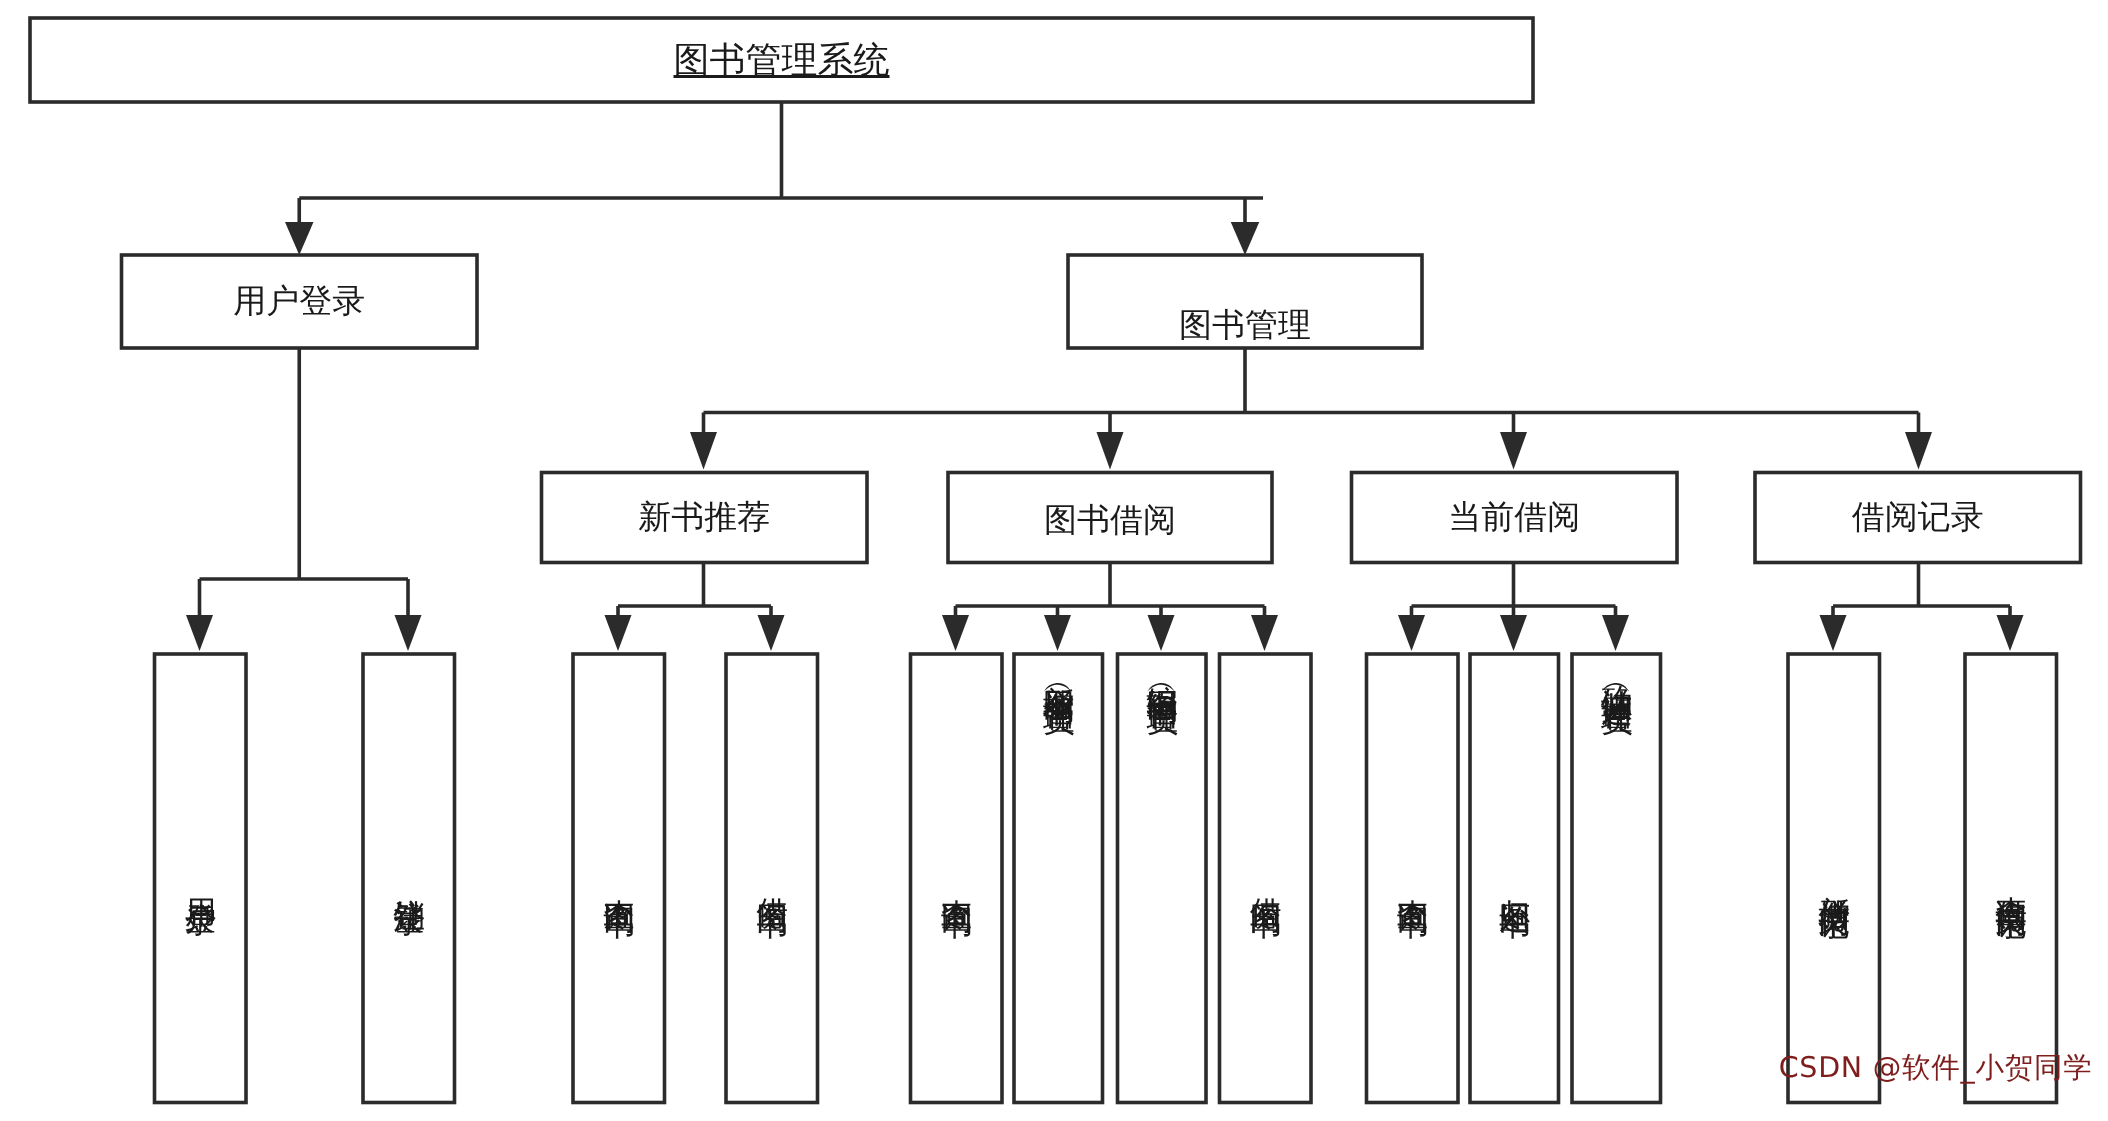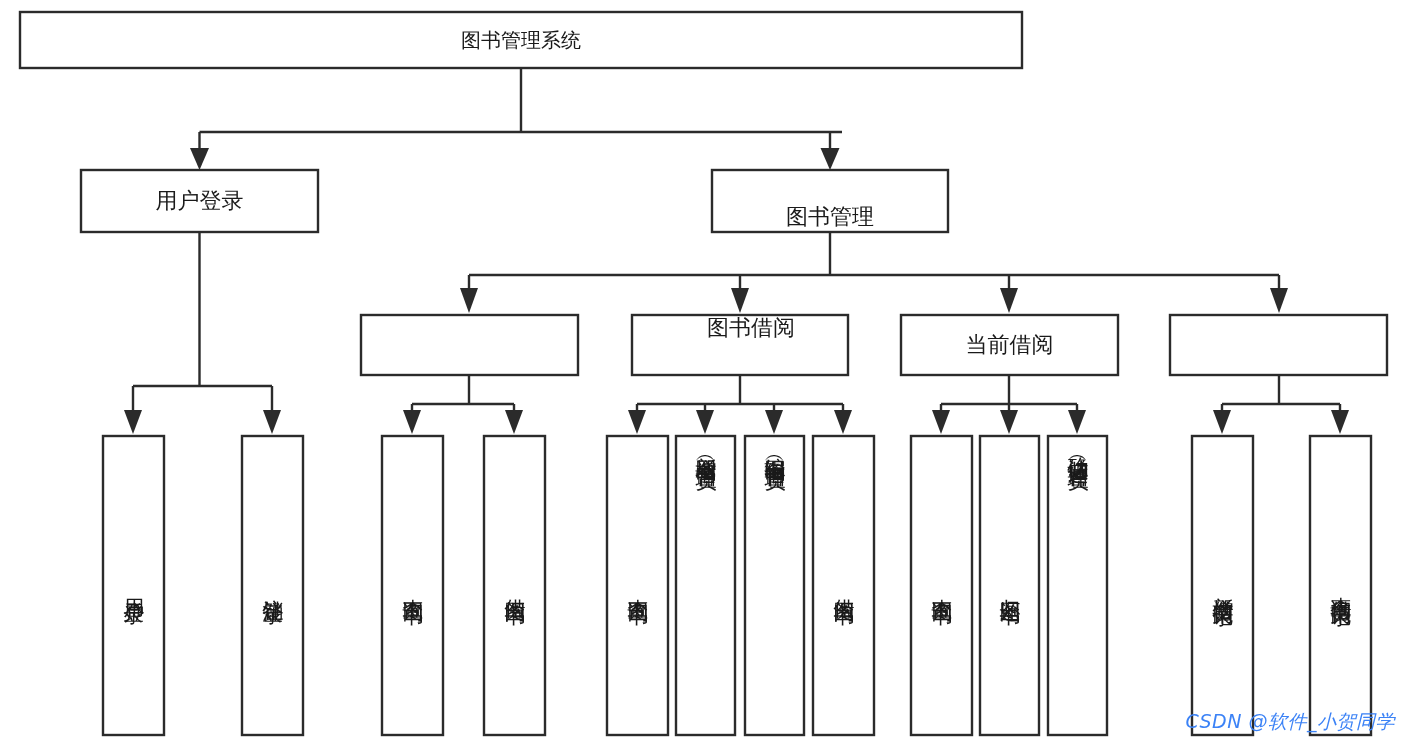--- a/index.html
+++ b/index.html
@@ -65,33 +65,33 @@
     justify-content: center;
     pointer-events: none;
   }
   .h-label-text {
     font-family: "DejaVu Sans", "Liberation Sans", sans-serif;
     font-size: 22px;
     color: #1a1a1a;
     white-space: nowrap;
   }
   .h-label-text.title {
-    font-size: 20px;
+    font-size: 24px;
+    text-decoration: underline;
   }
   #watermark {
     position: absolute;
     right: 10px;
-    bottom: 12px;
+    bottom: 22px;
     font-family: "DejaVu Sans", "Liberation Sans", sans-serif;
     font-size: 19px;
-    color: #3b82f6;
+    color: #7f1d1d;
     letter-spacing: 0.5px;
     white-space: nowrap;
     user-select: none;
-    font-style: italic;
   }
 </style>
 </head>
 <body>
 
 <div id="diagram-root">
 
   <svg class="diagram-canvas" viewBox="0 0 1405 747">
 
     <rect class="node-box" x="20" y="12" width="1002" height="56"></rect>
@@ -160,26 +160,32 @@
     <span class="h-label-text title">图书管理系统</span>
   </div>
 
   <div class="h-label-wrap" style="left:81px; top:170px; width:237px; height:62px;">
     <span class="h-label-text">用户登录</span>
   </div>
   <div class="h-label-wrap" style="left:712px; top:170px; width:236px; height:62px;align-items:flex-end;">
     <span class="h-label-text">图书管理</span>
   </div>
 
-  <div class="h-label-wrap" style="left:632px; top:304px; width:216px; height:48px;margin-left:11px;">
+  <div class="h-label-wrap" style="left:361px; top:315px; width:217px; height:60px;">
+    <span class="h-label-text">新书推荐</span>
+  </div>
+  <div class="h-label-wrap" style="left:632px; top:323px; width:216px; height:48px;">
     <span class="h-label-text">图书借阅</span>
   </div>
   <div class="h-label-wrap" style="left:901px; top:315px; width:217px; height:60px;align-items:center;">
     <span class="h-label-text">当前借阅</span>
   </div>
+  <div class="h-label-wrap" style="left:1170px; top:315px; width:217px; height:60px;">
+    <span class="h-label-text">借阅记录</span>
+  </div>
 
   <div class="vert-label-wrap" style="left:103px; top:436px; width:61px; height:299px;">
     <span class="vert-label-text">用户登录</span>
   </div>
   <div class="vert-label-wrap" style="left:242px; top:436px; width:61px; height:299px;">
     <span class="vert-label-text">注销登录</span>
   </div>
 
   <div class="vert-label-wrap" style="left:382px; top:436px; width:61px; height:299px;">
     <span class="vert-label-text">查询图书</span>

